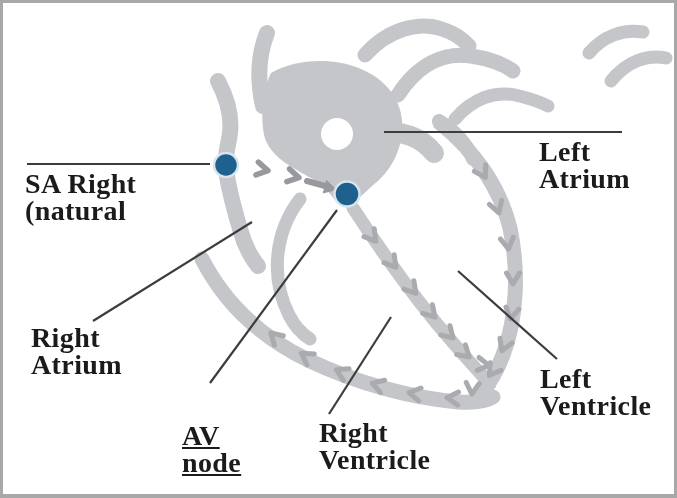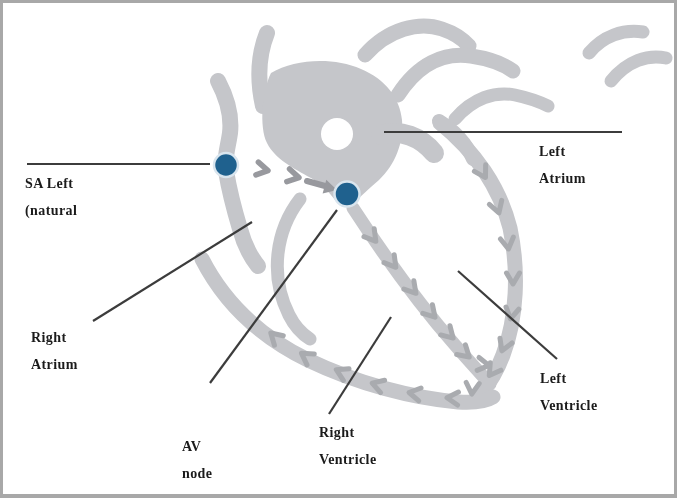--- a/index.html
+++ b/index.html
@@ -17,21 +17,21 @@
   svg{position:absolute;left:0;top:0;}
   .heart-stroke{stroke:var(--heart);fill:none;stroke-linecap:round;stroke-linejoin:round;}
   .heart-fill{fill:var(--heart);stroke:none;}
   .chev{stroke:var(--arrows);fill:none;stroke-width:5;stroke-linecap:round;stroke-linejoin:round;}
   .chev-signal{stroke:var(--signal);stroke-width:5.5;}
   .signal-line{stroke:var(--signal);stroke-width:6;stroke-linecap:round;fill:none;}
   .signal-head{fill:var(--signal);stroke:none;}
   .leader{stroke:var(--leader);stroke-width:2.2;fill:none;}
   .node-dot{fill:var(--node-fill);stroke:var(--node-ring);stroke-width:2.5;}
   .label{
-    position:absolute;color:var(--text);font-weight:700;font-size:14px;
+    position:absolute;color:var(--text);font-weight:700;font-size:28px;
     line-height:27px;letter-spacing:0.4px;white-space:nowrap;
   }
   .label span{display:block;}
 </style>
 </head>
 <body>
 
 <div class="frame">
 
   <svg width="677" height="498" viewBox="0 0 677 498">
@@ -116,35 +116,35 @@
       <line class="leader" x1="24" y1="161" x2="207" y2="161"></line>
       <line class="leader" x1="381" y1="129" x2="619" y2="129"></line>
       <line class="leader" x1="90" y1="318" x2="249" y2="219"></line>
       <line class="leader" x1="207" y1="380" x2="334" y2="207"></line>
       <line class="leader" x1="326" y1="411" x2="388" y2="314"></line>
       <line class="leader" x1="455" y1="268" x2="554" y2="356"></line>
     </g>
   </svg>
 
   <div class="label" style="left:22px;top:167px;">
-    <span>SA Left</span>
+    <span>SA Right</span>
     <span>(natural</span>
   </div>
 
   <div class="label" style="left:536px;top:135px;">
     <span>Left</span>
     <span>Atrium</span>
   </div>
 
   <div class="label" style="left:28px;top:321px;">
     <span>Right</span>
     <span>Atrium</span>
   </div>
 
-  <div class="label" style="left:179px;top:430px;">
+  <div class="label" style="left:179px;top:419px;text-decoration:underline;">
     <span>AV</span>
     <span>node</span>
   </div>
 
   <div class="label" style="left:316px;top:416px;">
     <span>Right</span>
     <span>Ventricle</span>
   </div>
 
   <div class="label" style="left:537px;top:362px;">

